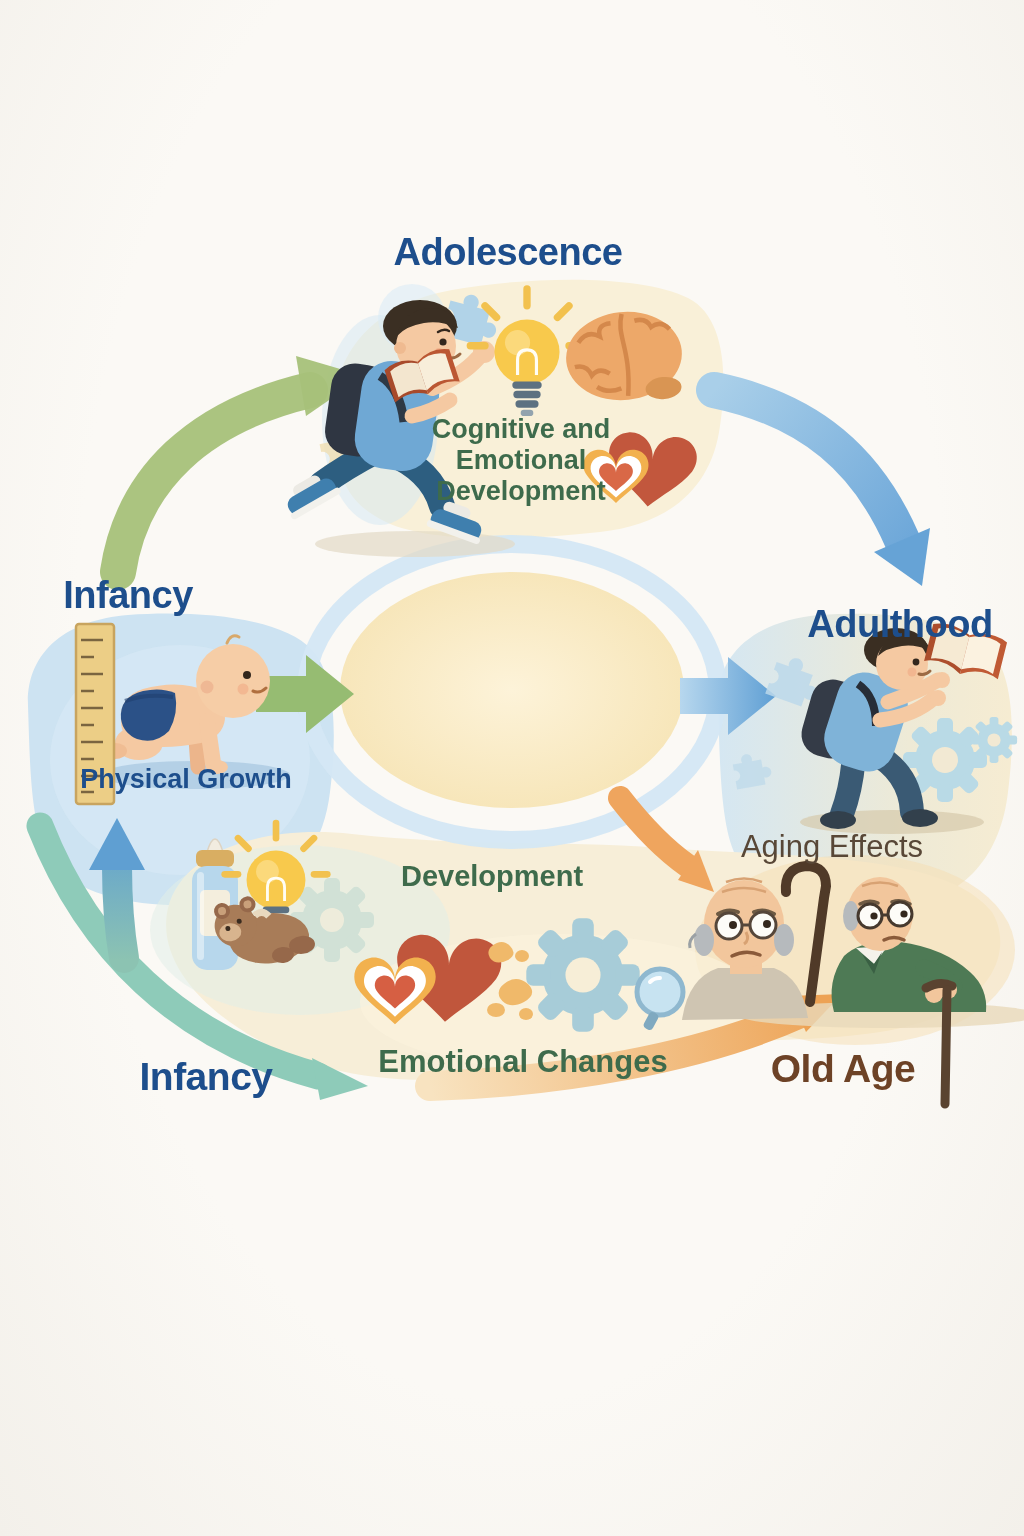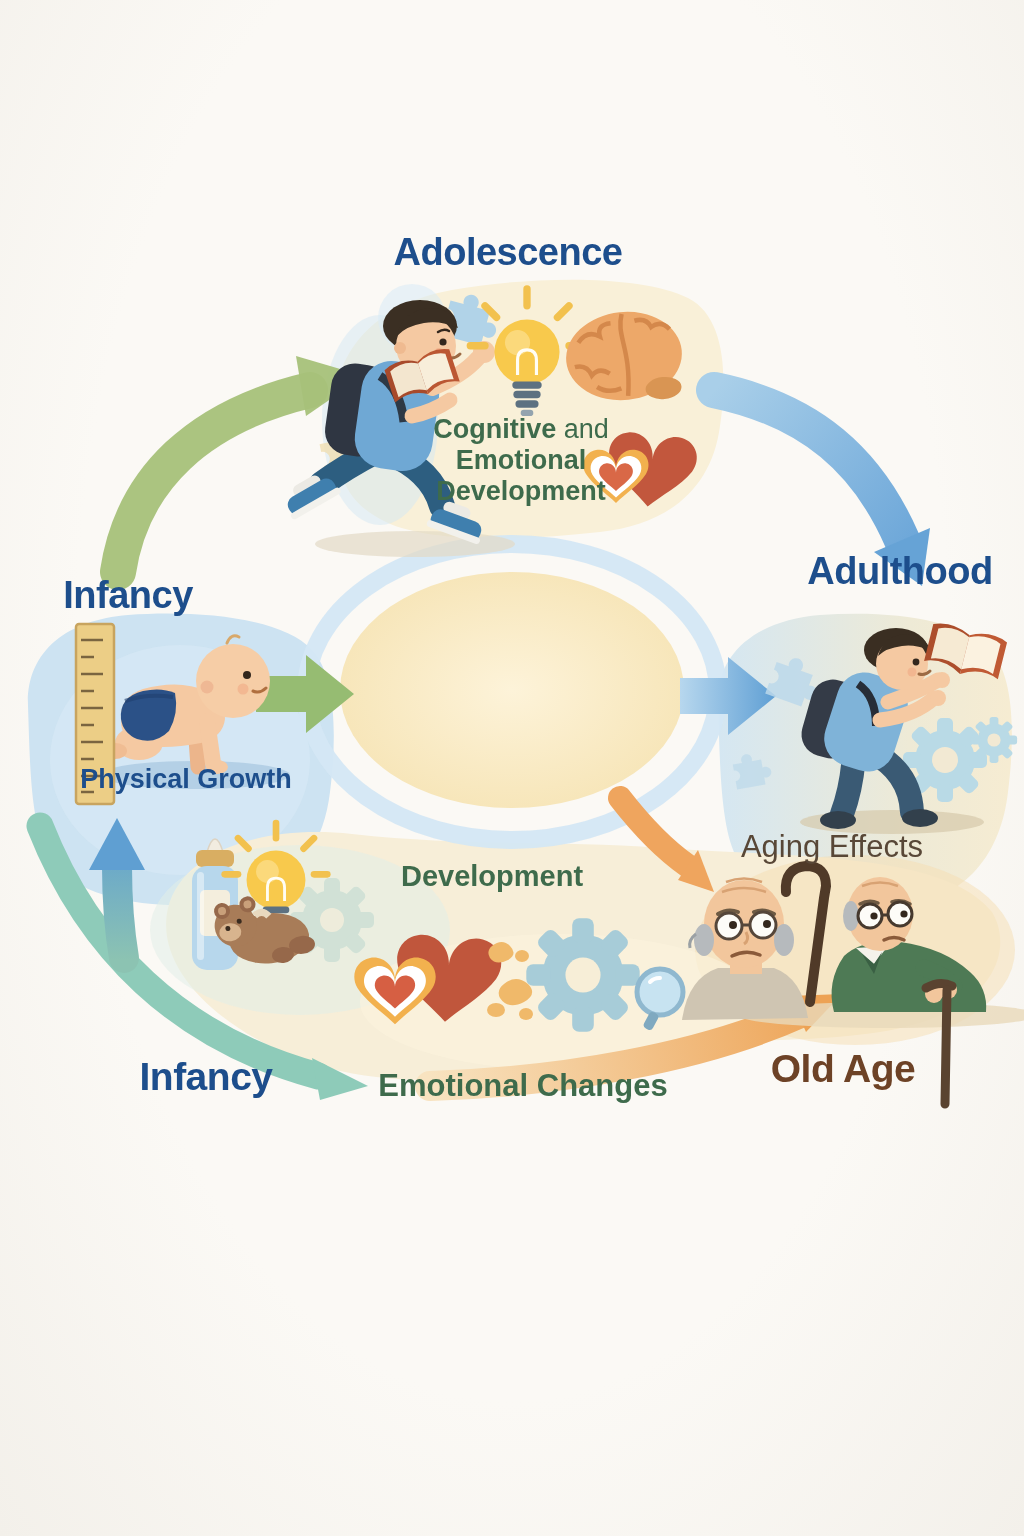--- a/index.html
+++ b/index.html
@@ -10,21 +10,21 @@
   }
   .scene{position:absolute;left:0;top:0;width:1024px;height:1536px;z-index:1;}
   .label{position:absolute;z-index:2;white-space:nowrap;}
   .centered{transform:translateX(-50%);text-align:center;}
   .navy{color:#1d4e8c;}
   .green{color:#3e6b4c;}
   .stage-title{font-size:38px;font-weight:700;letter-spacing:-0.5px;}
   .center-title{font-size:46px;line-height:53px;font-weight:700;color:#27517e;letter-spacing:-0.5px;}
   .caption{font-size:27px;line-height:31px;font-weight:700;}
   .caption-lg{font-size:29px;line-height:34px;font-weight:700;}
-  .cap-regular{font-weight:400;margin-top:16px;}
+  .cap-regular{font-weight:700;margin-top:16px;}
   .physical{font-size:27px;font-weight:700;}
   .aging{font-size:31px;font-weight:400;color:#584737;}
   .emch{font-size:31px;font-weight:700;}
   .oldage{font-size:39px;font-weight:700;color:#6d4226;letter-spacing:-0.5px;}
 </style>
 </head>
 <body>
 
 <div class="canvas">
 
@@ -389,27 +389,27 @@
   <div><span>Cognitive</span><span class="cap-regular"> and</span></div>
   <div>Emotional</div>
   <div>Development</div>
 </div>
 
 <div class="label centered stage-title navy" style="left:128px;top:574px;">Infancy</div>
 
 <div class="label centered physical navy" style="left:186px;top:764px;">Physical Growth</div>
 
 
-<div class="label centered stage-title navy" style="left:900px;top:550px;">Adulthood</div>
+<div class="label centered stage-title navy" style="left:900px;top:603px;">Adulthood</div>
 
 <div class="label centered aging" style="left:832px;top:829px;">Aging Effects</div>
 
 <div class="label centered caption-lg green" style="left:492px;top:859px;">
   <div>Development</div>
 </div>
 
-<div class="label centered emch green" style="left:523px;top:1068px;">Emotional Changes</div>
+<div class="label centered emch green" style="left:523px;top:1044px;">Emotional Changes</div>
 
 <div class="label centered oldage" style="left:843px;top:1047px;">Old Age</div>
 
 <div class="label centered stage-title navy" style="left:206px;top:1055px;font-size:39px;">Infancy</div>
 
 </div>
 
 </body></html>

